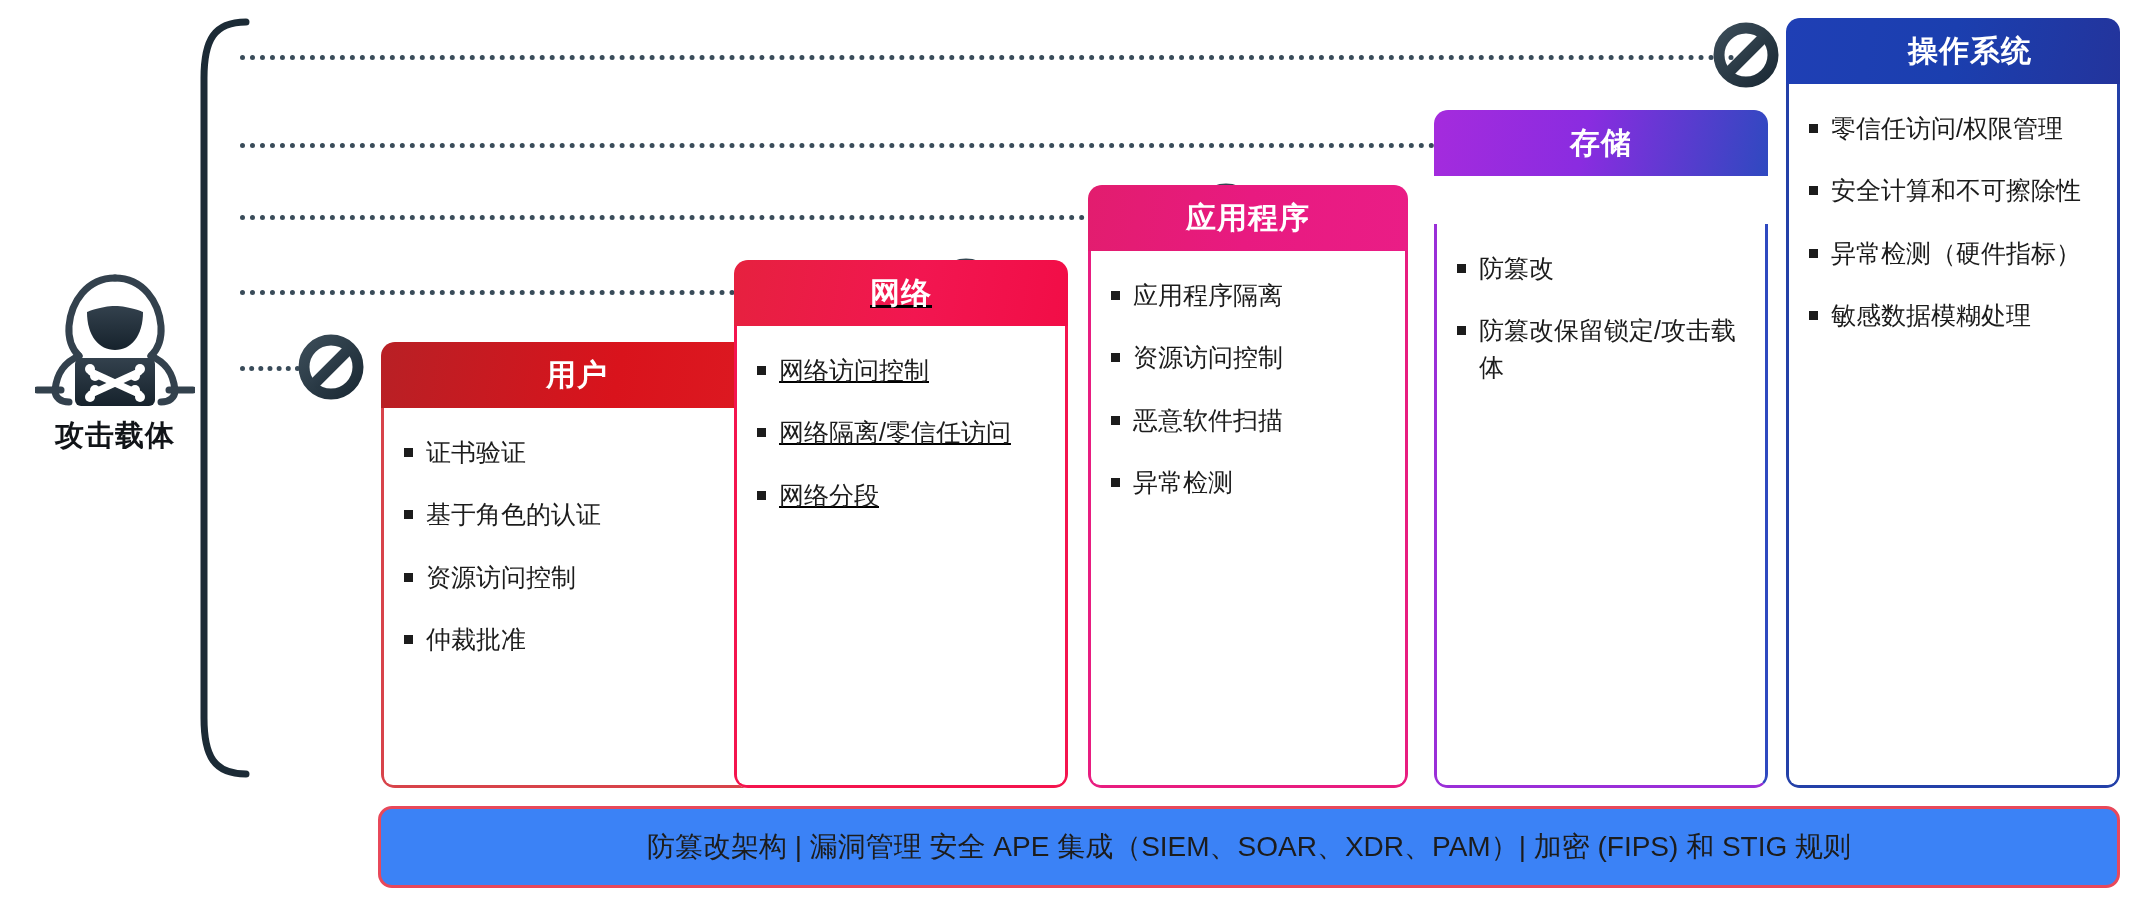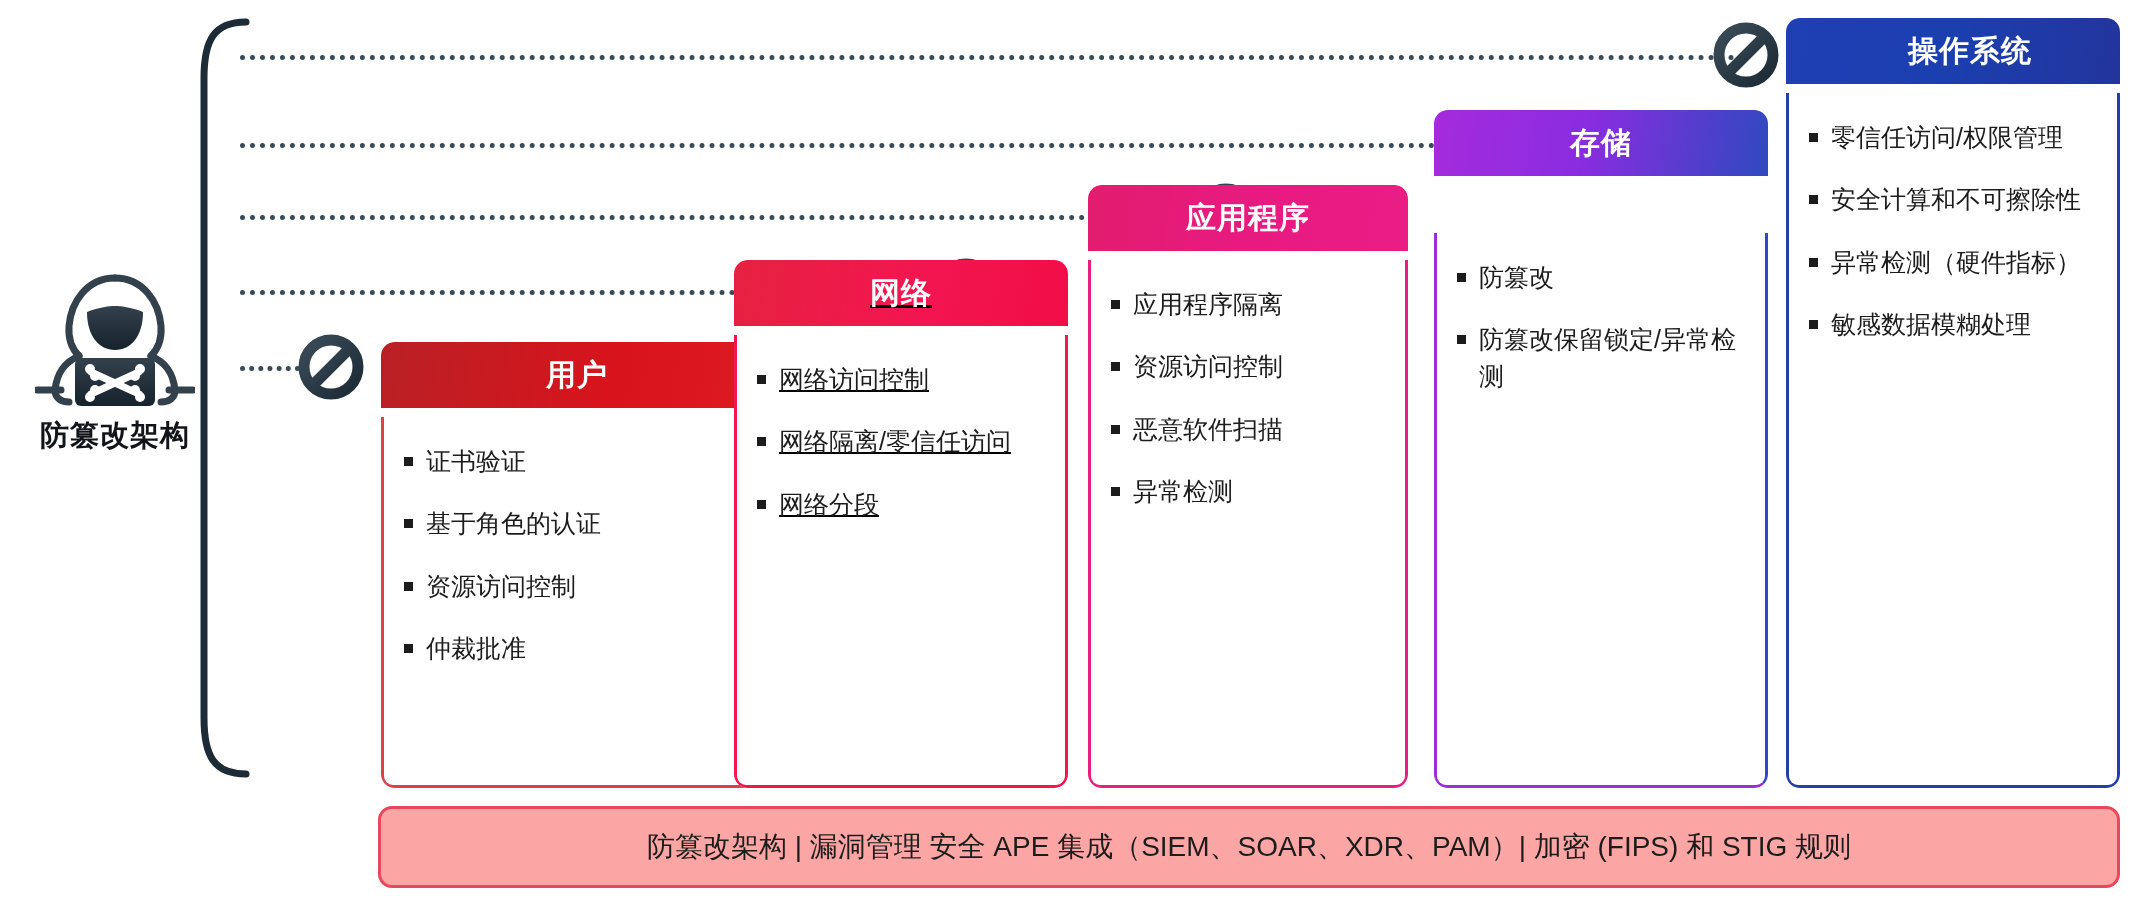--- a/index.html
+++ b/index.html
@@ -48,21 +48,20 @@
     display: flex; align-items: center; justify-content: center;
     color: #ffffff; font-size: 30px; font-weight: bold;
     letter-spacing: 1px;
     border-radius: 12px 12px 0 0;
   }
   .card-body {
     flex: 1;
     padding: 26px 18px 10px 20px;
     border-style: solid; border-width: 0 3px 3px 3px;
     border-radius: 0 0 12px 12px;
-    margin-top: 9px;
   }
   .bullet {
     display: flex; align-items: flex-start;
     margin-bottom: 26px;
     font-size: 25px; line-height: 1.45; color: #1c1c1c;
   }
   .bullet .sq {
     flex: none; width: 9px; height: 9px; background: #1c1c1c;
     margin-top: 14px; margin-right: 13px;
   }
@@ -79,21 +78,21 @@
   .card.store  .card-body   { border-color: #9a2fd8; border-right-color:#2f49c0; }
   .card.os     .card-header { background: linear-gradient(100deg,#1f3fb5 0%,#1b3faf 50%,#23349c 100%); padding-left: 34px; }
   .card.os     .card-body   { border-color: #2340a8; }
 
   
   .footer {
     position: absolute;
     left: 378px; top: 806px; width: 1742px; height: 82px;
     border: 3px solid #e8485a; border-radius: 14px;
     display: flex; align-items: center; justify-content: center;
-    background: #fca5a5;
+    background: #3b82f6;
   }
   .footer-text { font-size: 28px; color: #1c1c1c; white-space: nowrap; }
 </style>
 </head>
 <body>
 
 <div id="stage">
 
   <div class="attacker">
     <svg class="attacker-icon" viewBox="0 0 160 140">
@@ -127,21 +126,21 @@
         <circle cx="55" cy="101" r="5"></circle>
           <circle cx="60" cy="108" r="5"></circle>
         <circle cx="105" cy="101" r="5"></circle>
           <circle cx="100" cy="108" r="5"></circle>
         <circle cx="55" cy="129" r="5"></circle>
           <circle cx="60" cy="122" r="5"></circle>
         <circle cx="105" cy="129" r="5"></circle>
           <circle cx="100" cy="122" r="5"></circle>
       </g>
     </svg>
-    <div class="attacker-label">防篡改架构</div>
+    <div class="attacker-label">攻击载体</div>
   </div>
 
   <svg class="bracket" viewBox="0 0 60 760" preserveAspectRatio="none">
     <path d="M50 4 C18 4 8 22 8 60 L8 700 C8 738 18 756 50 756" fill="none" stroke="#1c2b36" stroke-width="7" stroke-linecap="round"></path>
   </svg>
 
   <div class="attack-line" style="left:240px; top:55px;  width:1495px;"></div>
   <div class="attack-line" style="left:240px; top:143px; width:1235px;"></div>
   <div class="attack-line" style="left:240px; top:215px; width:975px;"></div>
   <div class="attack-line" style="left:240px; top:290px; width:715px;"></div>
@@ -238,21 +237,21 @@
 
   <div class="card store" style="left:1434px; top:110px; width:334px; height:678px;gap:48px;">
     <div class="card-header">存储</div>
     <div class="card-body">
       <div class="bullet">
           <span class="sq"></span>
           <span class="txt">防篡改</span>
         </div>
       <div class="bullet">
           <span class="sq"></span>
-          <span class="txt">防篡改保留锁定/异常检测</span>
+          <span class="txt">防篡改保留锁定/攻击载体</span>
         </div>
     </div>
   </div>
 
   <div class="card os" style="left:1786px; top:18px;  width:334px; height:770px;">
     <div class="card-header">操作系统</div>
     <div class="card-body">
       <div class="bullet">
           <span class="sq"></span>
           <span class="txt">零信任访问/权限管理</span>

